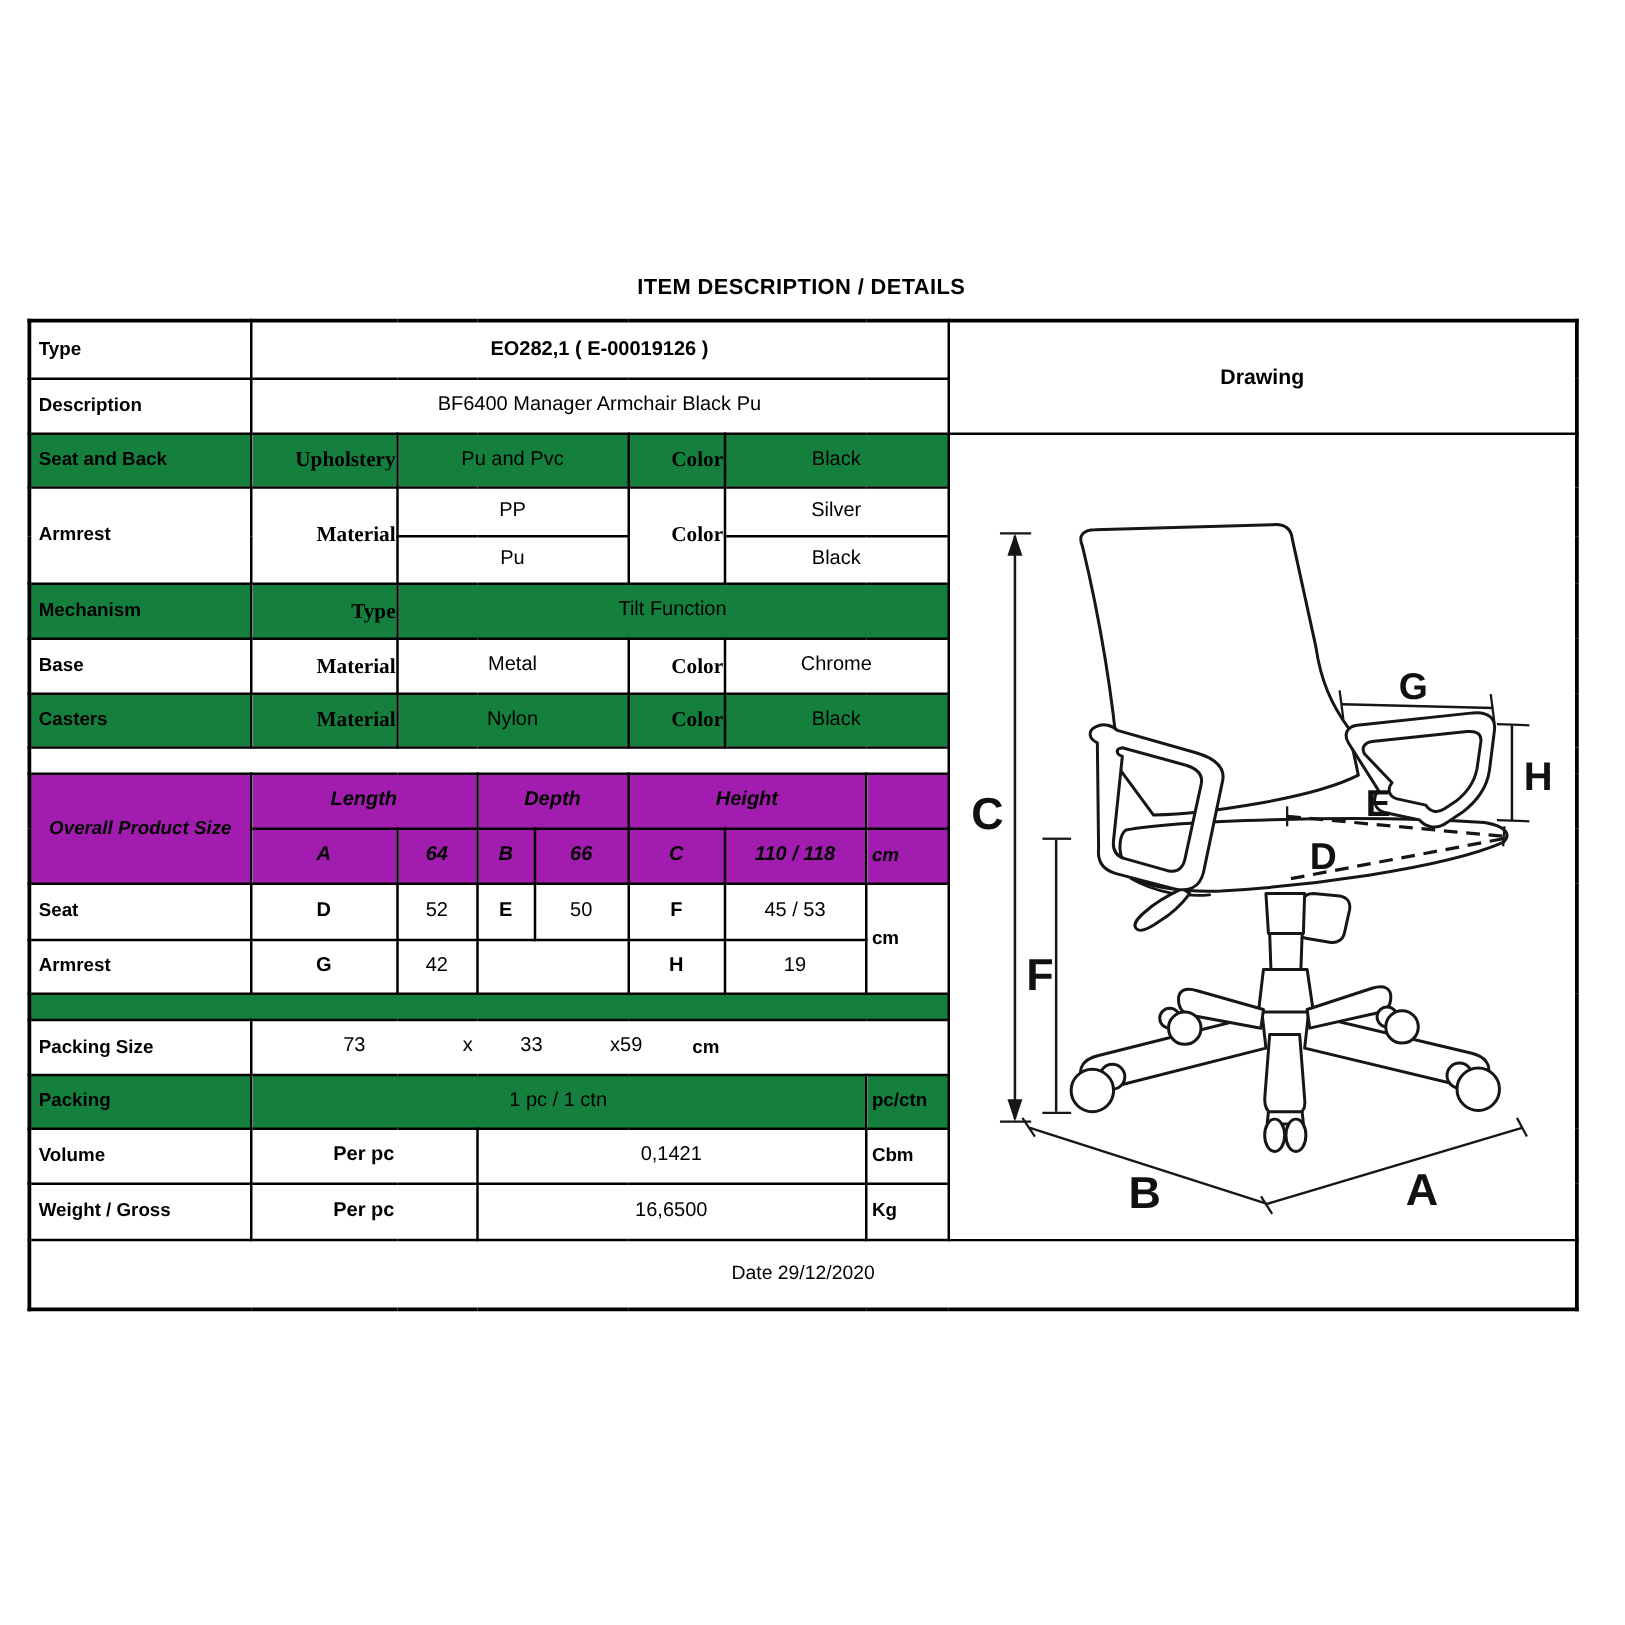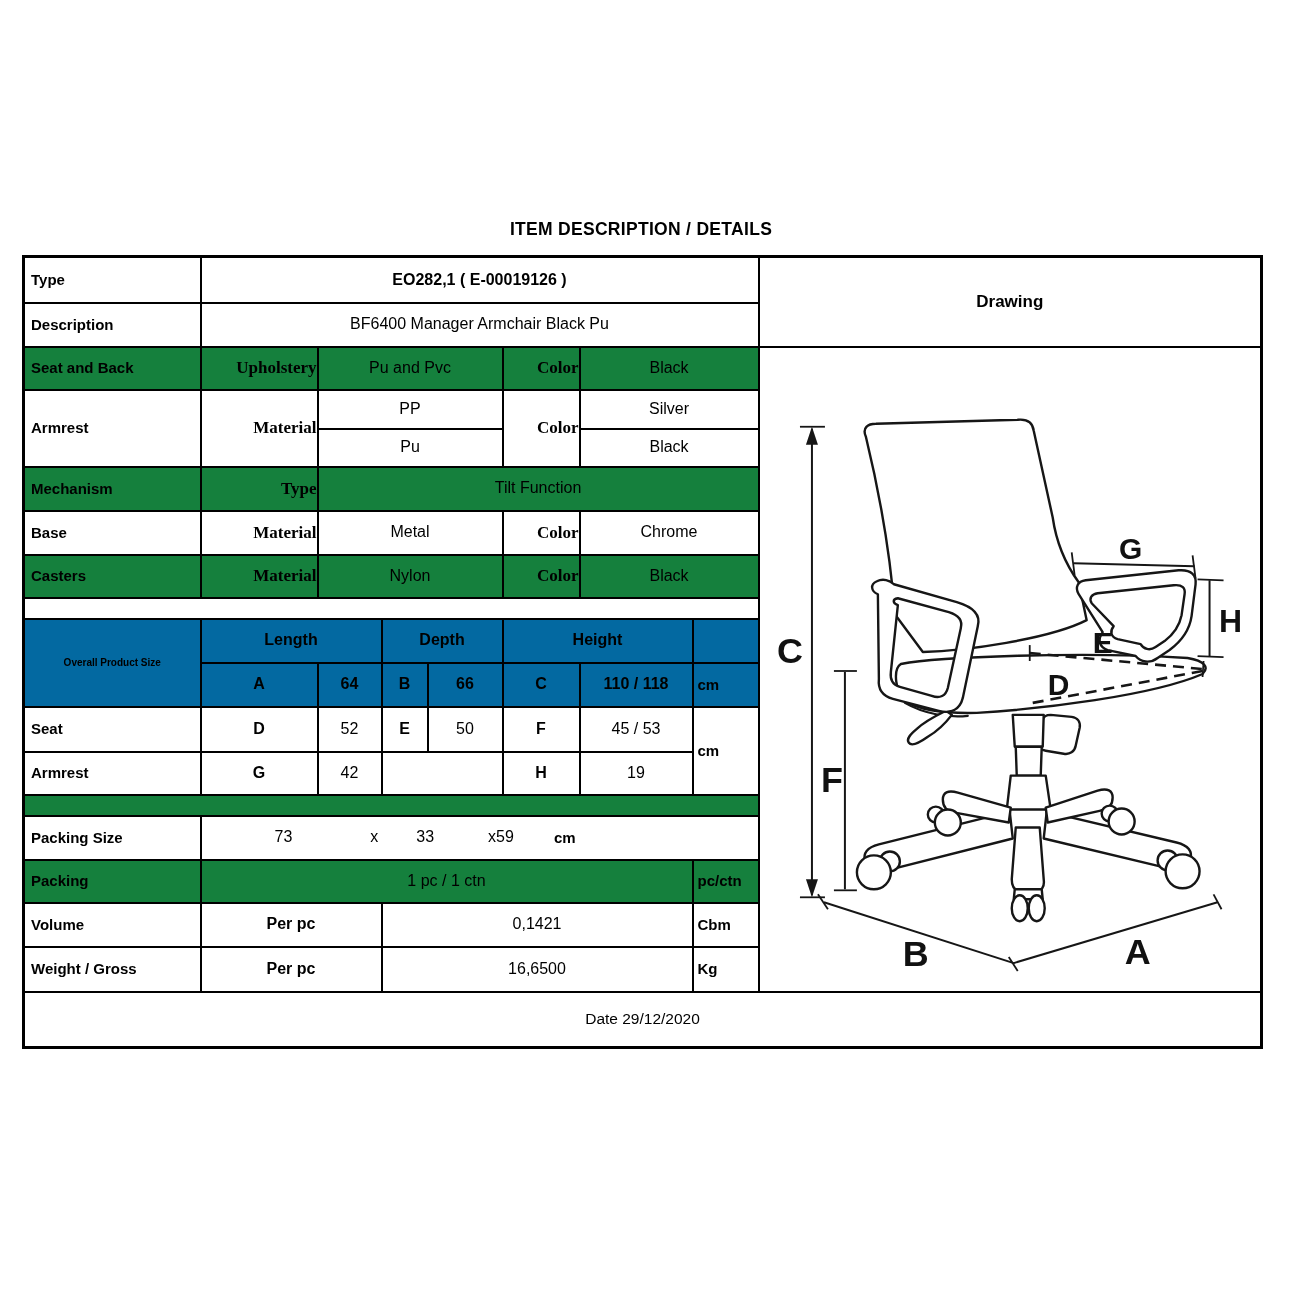--- a/index.html
+++ b/index.html
@@ -10,24 +10,24 @@
   table.spec{position:absolute;left:22px;top:255px;border-collapse:collapse;border:3px solid #000;
              table-layout:fixed;width:1238px;}
   td{border:2px solid #000;padding:0;font-size:16px;vertical-align:middle;overflow:hidden;
      line-height:1.15;}
   .lab{font-weight:bold;font-size:15px;text-align:left;padding-left:6px;}
   .attr{font-weight:bold;font-size:17px;text-align:right;padding-left:6px;font-family:Liberation Serif, serif;}
   .val{text-align:center;font-weight:normal;}
   .bold{font-weight:bold;}
   .unit{font-weight:bold;font-size:15px;text-align:left;padding-left:4px;}
   .gray{background:#15803d;}
-  .yellow{background:#0369a1;}
+  .yellow{background:#a21caf;font-style:italic;}
   .letter{text-align:center;font-weight:bold;}
   .sizehead{text-align:center;font-weight:bold;}
-  .sizelabel{text-align:center;font-weight:bold;font-size:10px;padding:0 10px;}
+  .sizelabel{text-align:center;font-weight:bold;font-size:15px;padding:0 10px;}
   .drawhead{text-align:center;font-weight:bold;font-size:17px;}
   .drawcell{position:relative;background:#fff;}
   .drawcell svg{position:absolute;left:0;top:0;width:100%;height:100%;}
   .psrow{display:flex;align-items:center;}
   .psrow span{display:inline-block;}
   .datecell{text-align:center;font-weight:normal;font-size:15.5px;}
   .chair{stroke:#161616;stroke-width:2.4;fill:#fff;stroke-linejoin:round;stroke-linecap:round;}
   .chairline{stroke:#161616;stroke-width:2.2;fill:none;stroke-linecap:round;}
   .dim{stroke:#161616;stroke-width:2;fill:none;}
   .dimthin{stroke:#161616;stroke-width:1.8;fill:none;}

